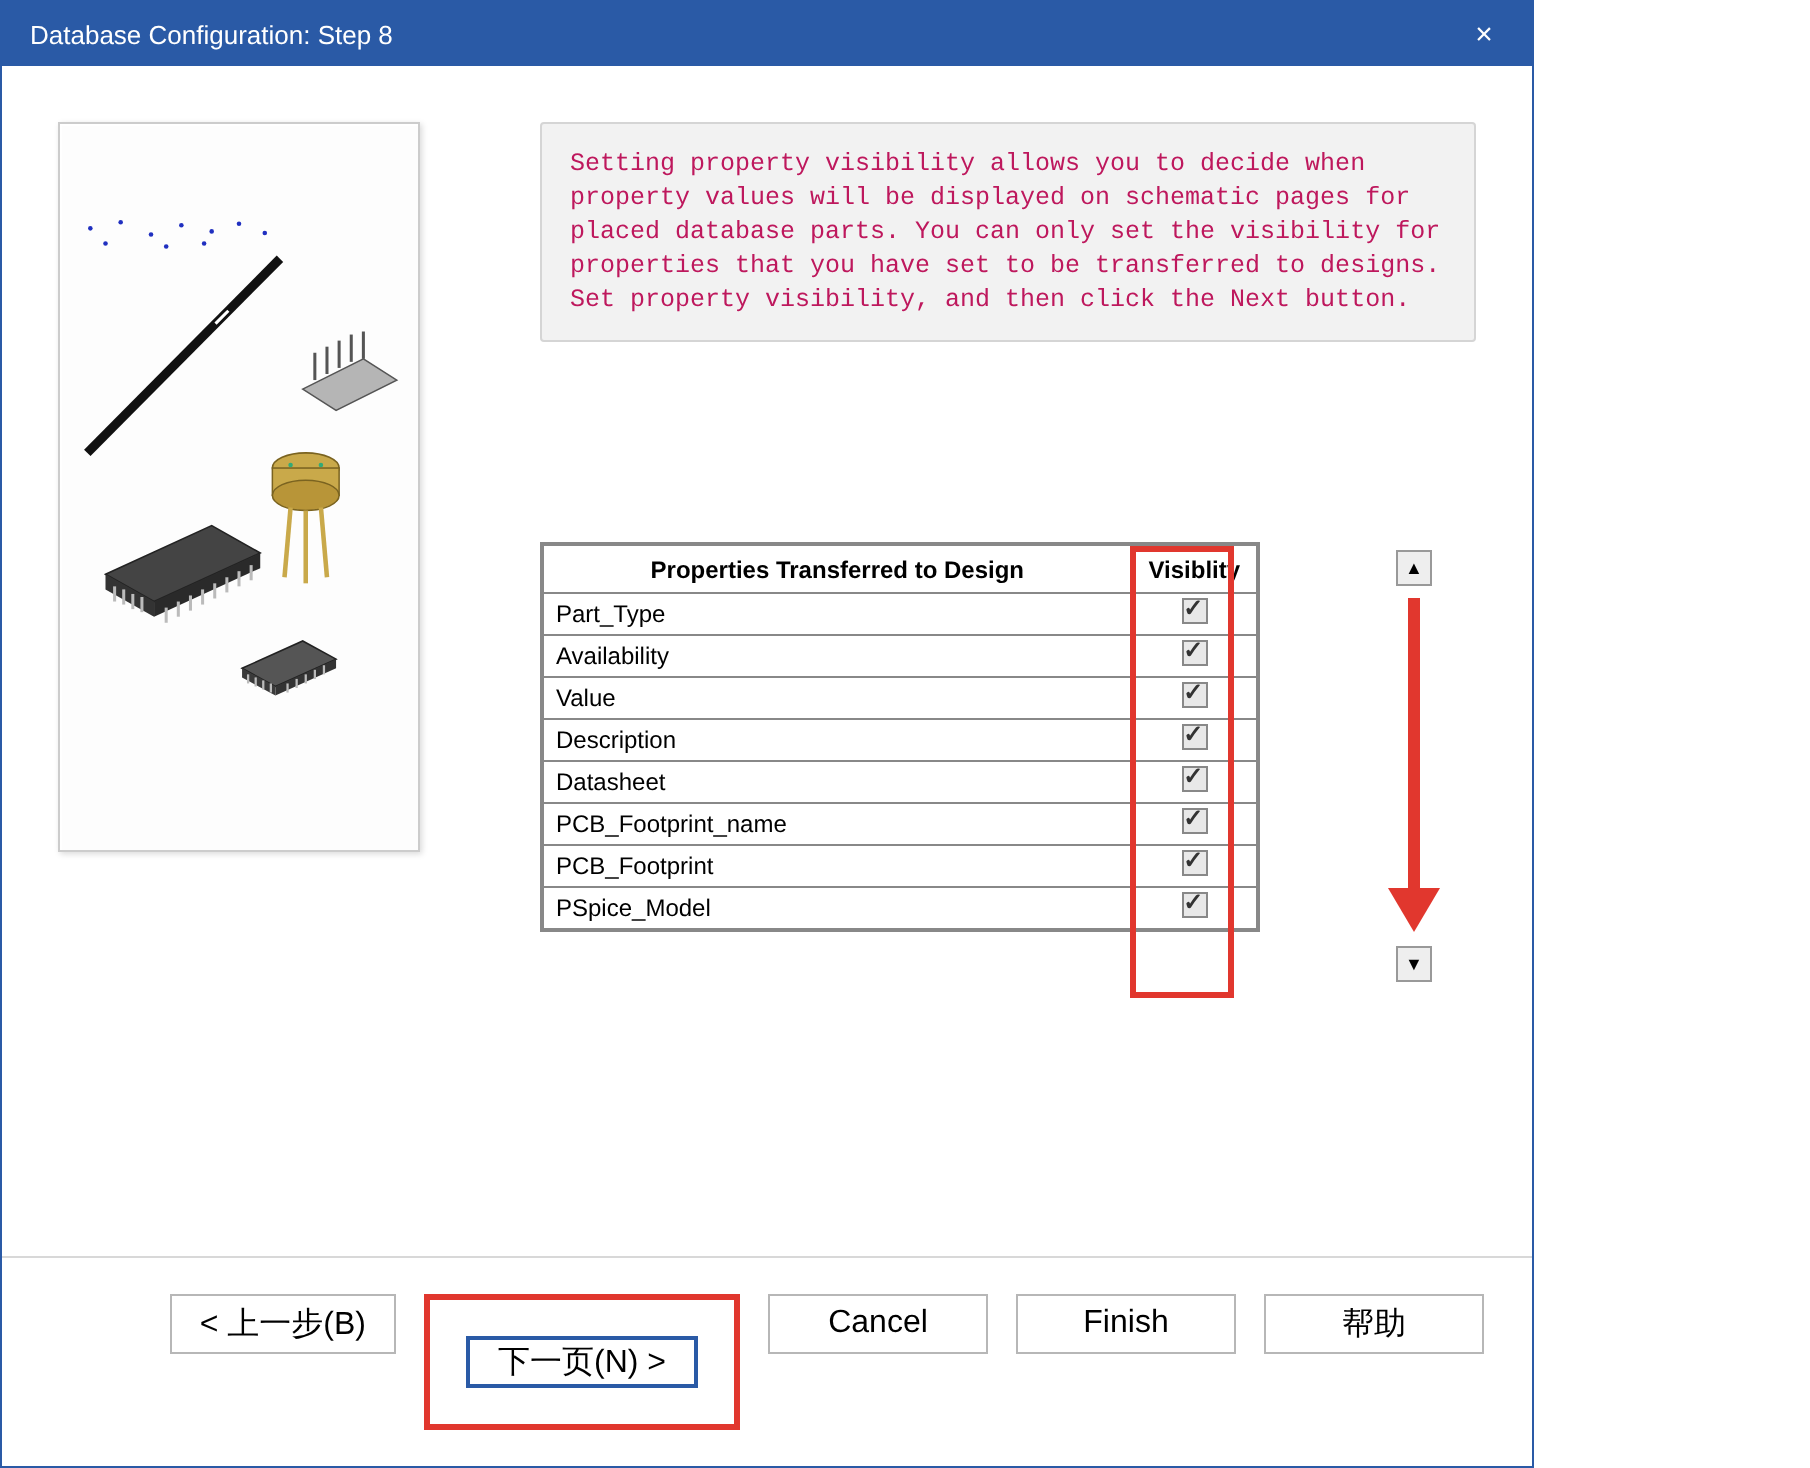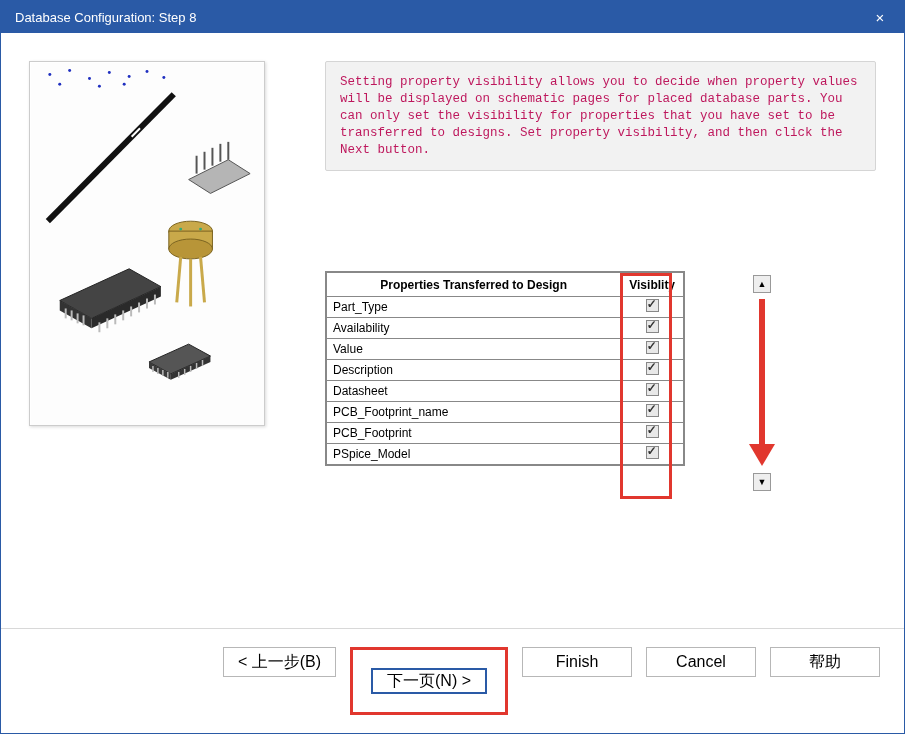--- a/index.html
+++ b/index.html
@@ -5,21 +5,21 @@
 * { box-sizing: border-box; margin: 0; padding: 0; }
 body {
   font-family: Tahoma, Arial, sans-serif;
   font-size: 12px;
   background: #fff;
   width: 905px;
   height: 734px;
   overflow: hidden;
 }
 .window {
-  width: 905px;
+  width: 767px;
   height: 734px;
   background: #fff;
   border: 1px solid #2a5aa6;
   display: flex;
   flex-direction: column;
 }
 .titlebar {
   height: 32px;
   background: #2a5aa6;
   color: #fff;
@@ -338,17 +338,17 @@
         </div>
       </div>
     </div>
   </div>
 
   <div class="footer">
     <button class="btn">&lt; 上一步(B)</button>
     <span class="next-highlight">
       <button class="btn">下一页(N) &gt;</button>
     </span>
+    <button class="btn">Cancel</button>
     <button class="btn">Finish</button>
-    <button class="btn">Cancel</button>
     <button class="btn">帮助</button>
   </div>
 </div>
 
 </body></html>

